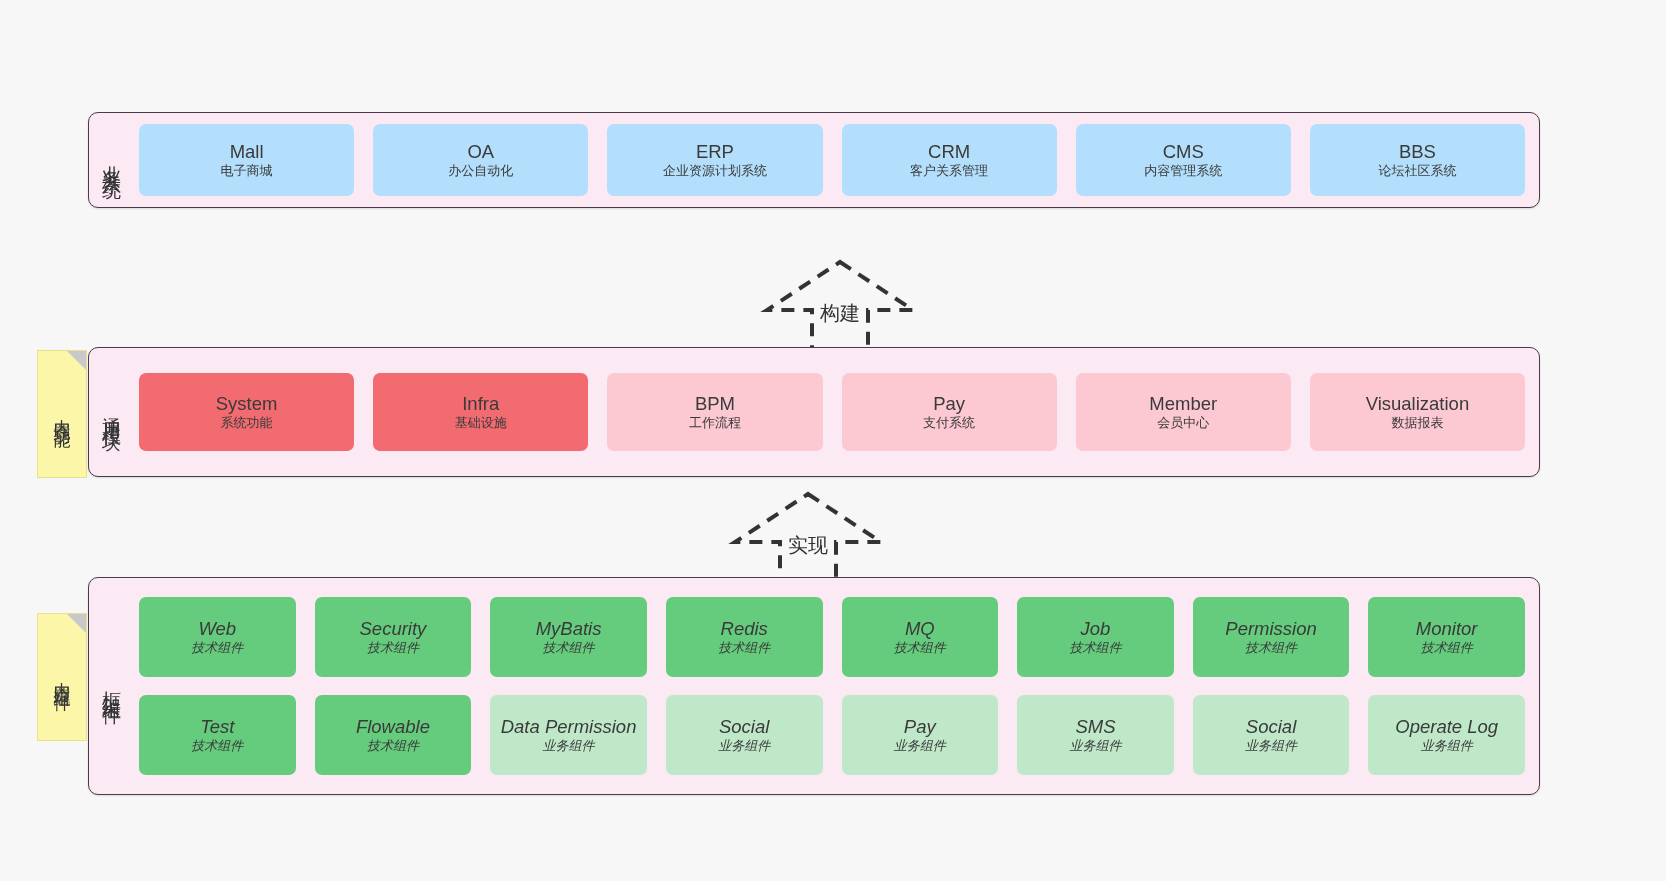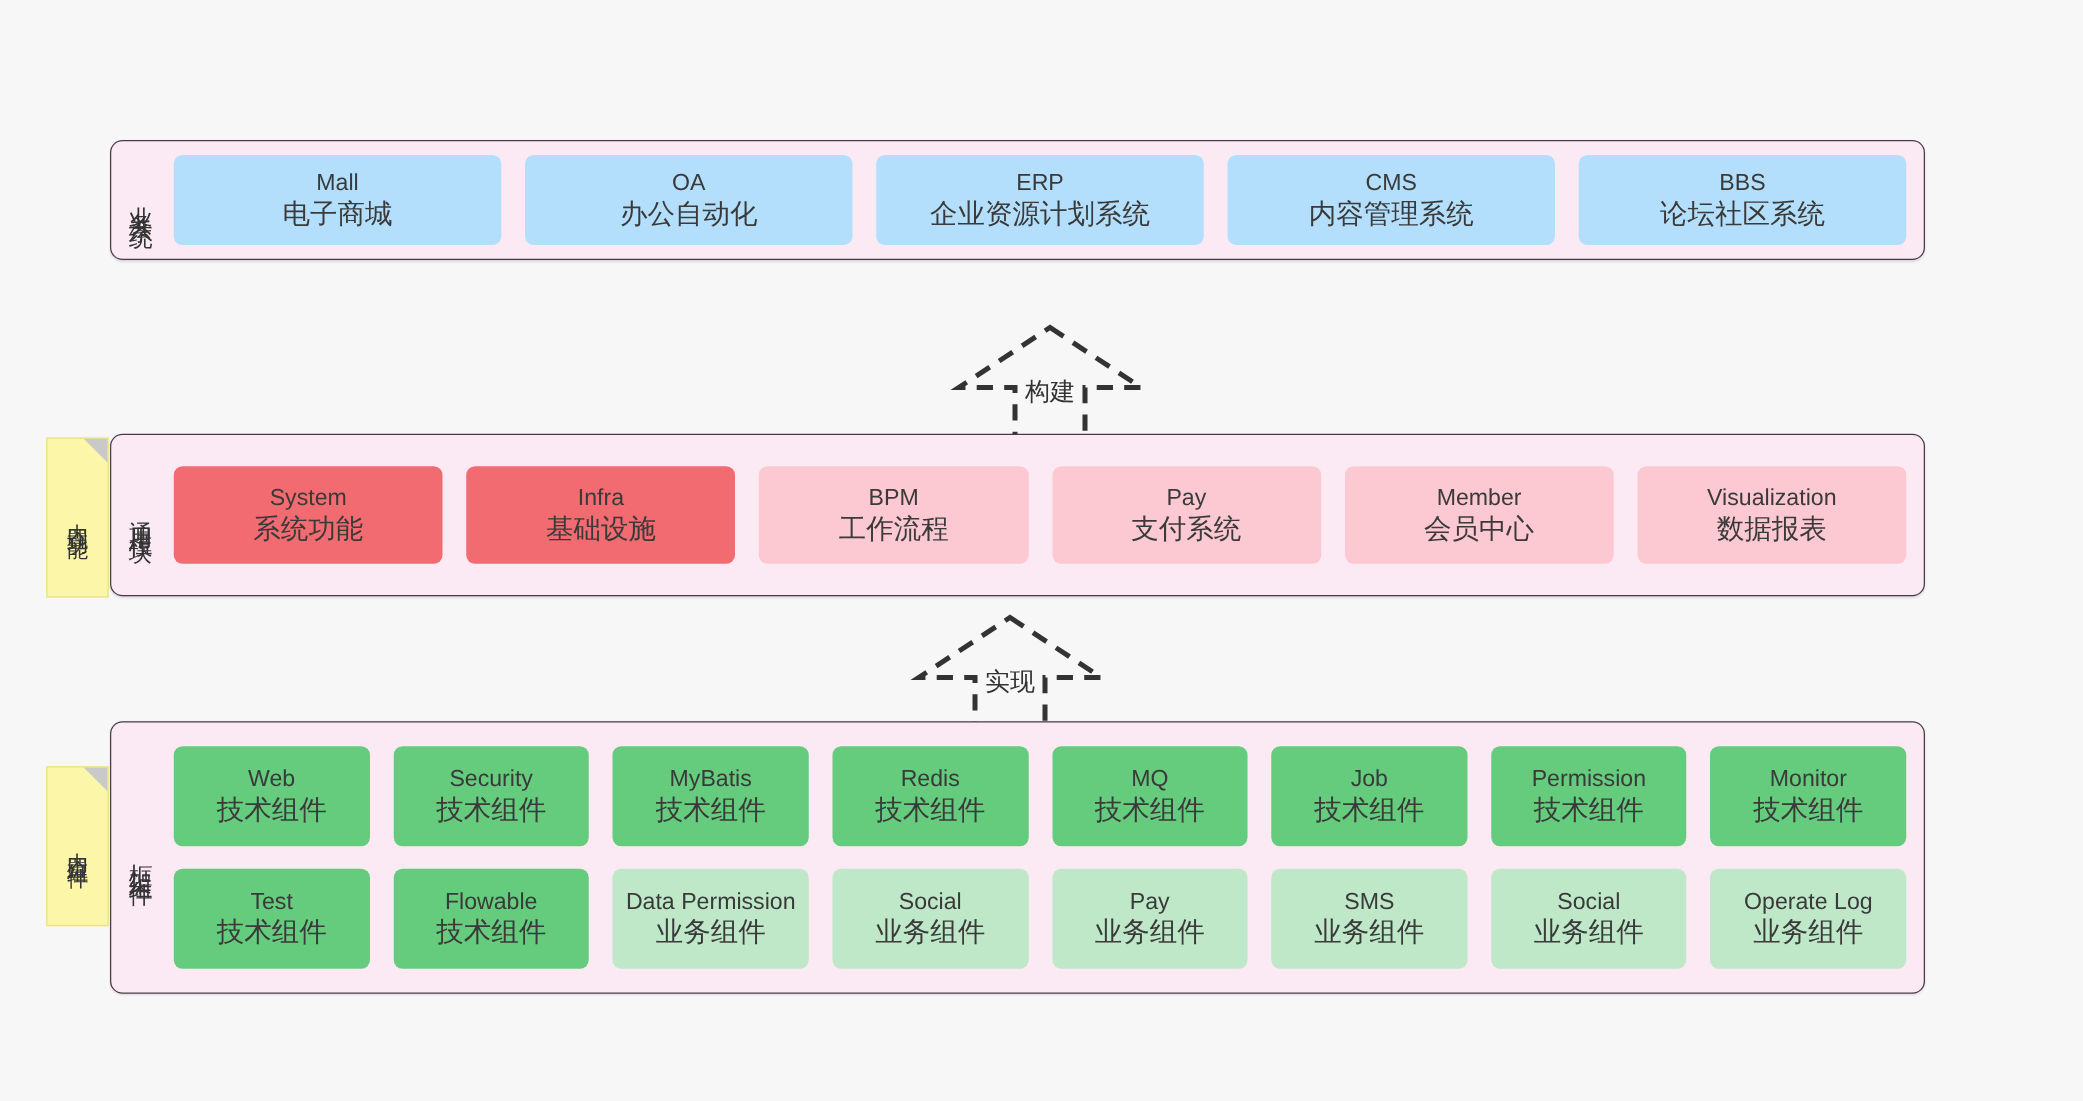--- a/index.html
+++ b/index.html
@@ -71,21 +71,21 @@
     text-align: center;
     line-height: 1.22;
     box-sizing: border-box;
     padding: 4px 6px;
   }
   .box .en {
     font-size: 18.5px;
     color: #3a3a3a;
   }
   .box .cn {
-    font-size: 22px;
+    font-size: 13px;
     color: #3a3a3a;
   }
 
   .blue   { background: #b3dffc; }
   .red    { background: #f26b71; }
   .pink   { background: #fcc8d2; }
   .green  { background: #65cb7d; }
   .lgreen { background: #bfe8c9; }
 
   
@@ -95,21 +95,21 @@
   #layer-business .row { height: 72px; }
 
   #layer-common {
     left: 88px;  top: 347px;  width: 1452px; height: 130px;
   }
   #layer-common .row { height: 78px; }
 
   #layer-framework {
     left: 88px;  top: 577px;  width: 1452px; height: 218px;
   }
-  #layer-framework .row { height: 80px; }
+  #layer-framework .row { height: 80px; font-style: italic; }
 
   
   .note {
     position: absolute;
     width: 50px;
     background: #fcf7a8;
     border: 1px solid #e8e08a;
     box-sizing: border-box;
     display: flex;
     align-items: center;
@@ -166,20 +166,24 @@
       </div>
       <div class="box blue">
         <span class="en">OA</span>
         <span class="cn">办公自动化</span>
       </div>
       <div class="box blue">
         <span class="en">ERP</span>
         <span class="cn">企业资源计划系统</span>
       </div>
       <div class="box blue">
+        <span class="en">CRM</span>
+        <span class="cn">客户关系管理</span>
+      </div>
+      <div class="box blue">
         <span class="en">CMS</span>
         <span class="cn">内容管理系统</span>
       </div>
       <div class="box blue">
         <span class="en">BBS</span>
         <span class="cn">论坛社区系统</span>
       </div>
     </div>
   </div>
 </div>

